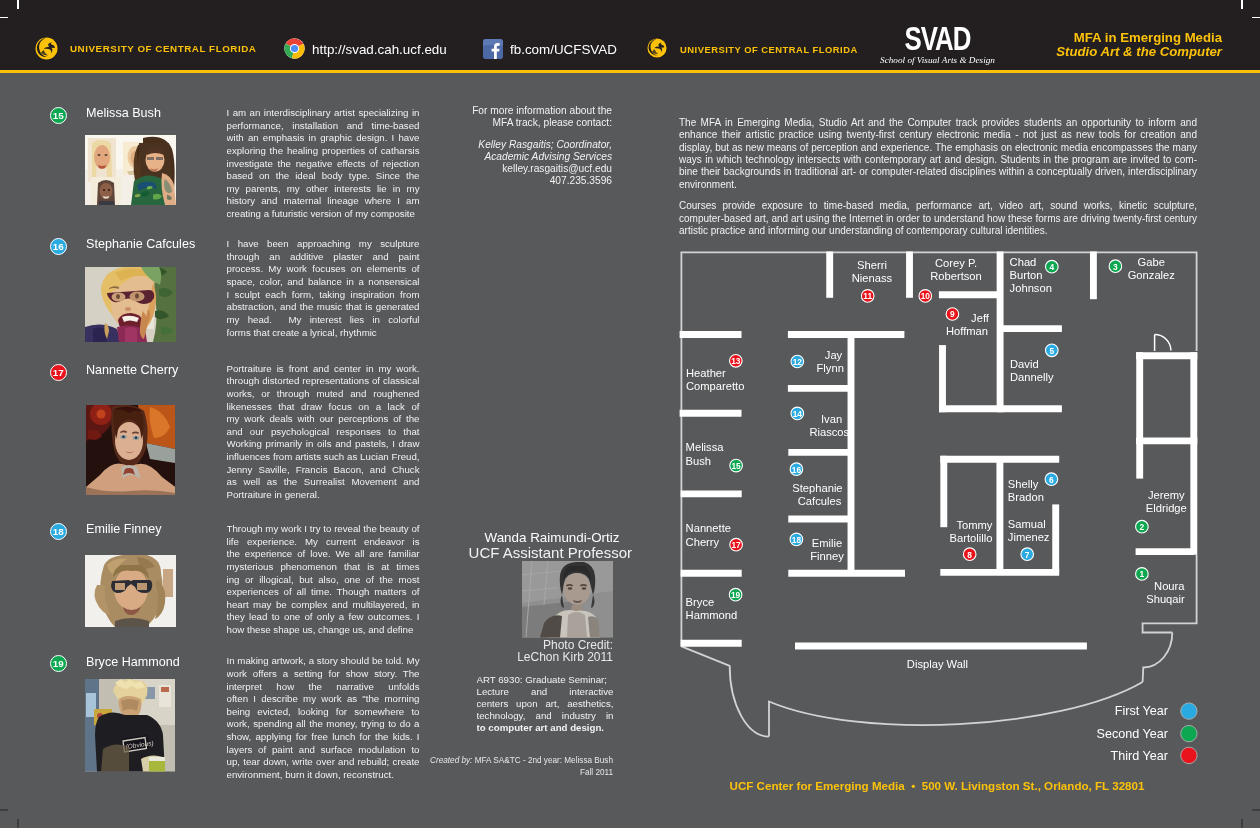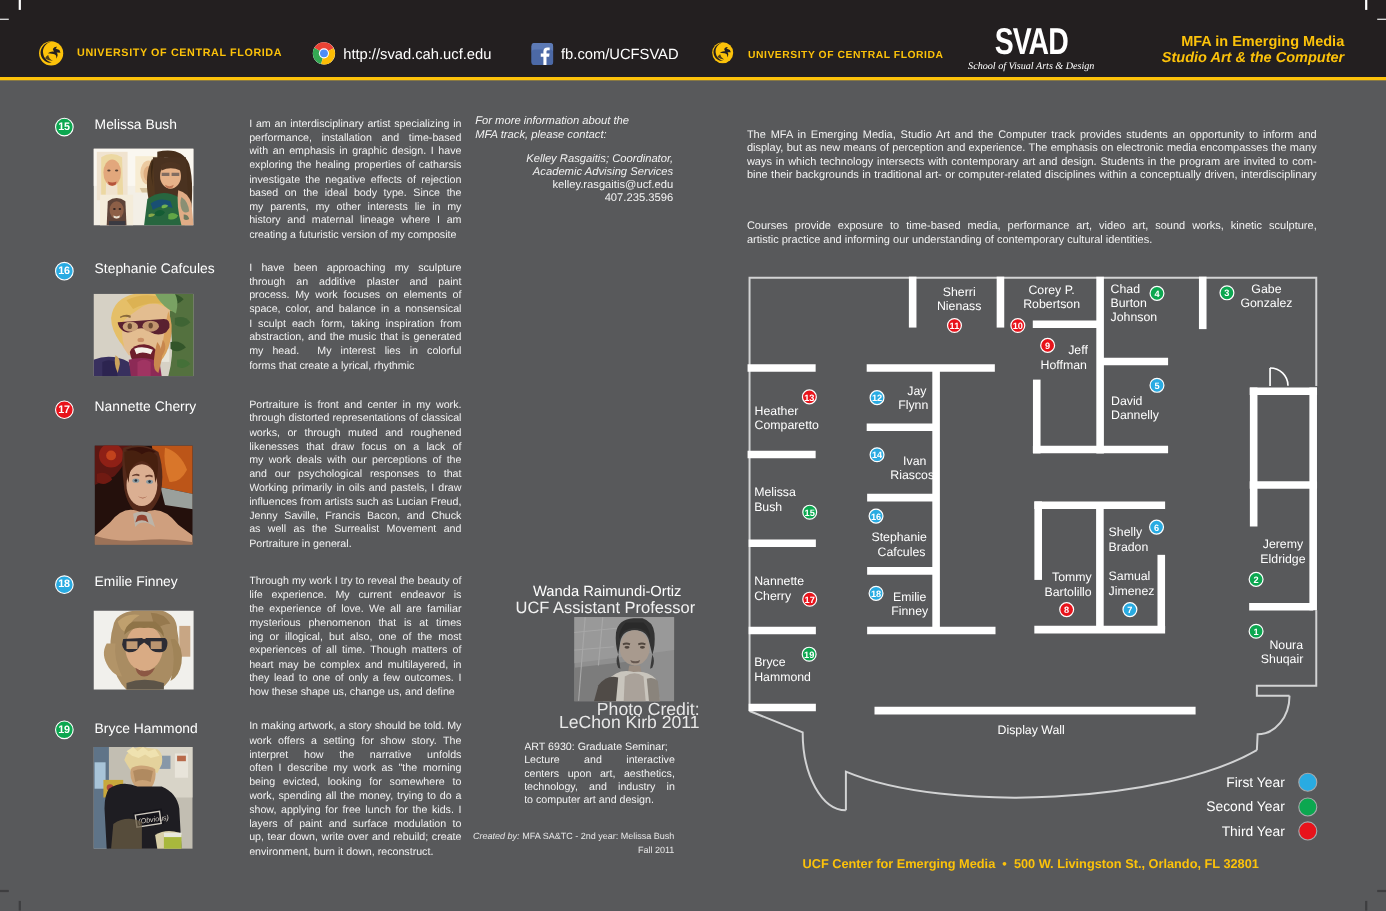--- a/index.html
+++ b/index.html
@@ -304,21 +304,21 @@
 <div>interpret how the narrative unfolds personally, but</div>
 <div>often I describe my work as "the morning after";</div>
 <div>being evicted, looking for somewhere to sleep or</div>
 <div>work, spending all the money, trying to do a</div>
 <div>show, applying for free lunch for the kids. I use</div>
 <div>layers of paint and surface modulation to build</div>
 <div>up, tear down, write over and rebuild; create the</div>
 <div class="last">environment, burn it down, reconstruct.</div>
 </div>
 
-<div class="abs" style="left:432px;top:104.6px;width:180px;color:#f2f2f2;font-size:10.2px;line-height:11.95px;font-style:italic;">For more information about the<br>MFA track, please contact:</div>
+<div class="abs" style="left:432px;top:104.6px;width:180px;text-align:right;color:#f2f2f2;font-size:10.2px;line-height:11.95px;">For more information about the<br>MFA track, please contact:</div>
 
 <div class="abs" style="left:432px;top:138.9px;width:180px;text-align:right;color:#f2f2f2;font-size:10.2px;line-height:11.95px;"><i>Kelley Rasgaitis; Coordinator,<br>Academic Advising Services</i><br>kelley.rasgaitis@ucf.edu<br>407.235.3596</div>
 
 <div class="abs" style="left:452px;top:529.5px;width:200px;text-align:center;color:#fff;font-size:13.4px;">Wanda Raimundi-Ortiz</div>
 
 <div class="abs" style="left:432px;top:543.5px;width:200px;text-align:right;color:#f2f2f2;font-size:15px;">UCF Assistant Professor</div>
 
 <svg class="abs" style="left:522px;top:561.4px;" width="91" height="76.6" viewBox="0 0 91 76.6">
 <rect width="91" height="76.6" fill="#8f8f8f"></rect>
 <path d="M0,0 L91,0 L91,30 L0,42 Z" fill="#999"></path>
@@ -336,41 +336,44 @@
 <ellipse cx="48" cy="27.5" rx="2.3" ry="1.3" fill="#4e443c"></ellipse>
 <ellipse cx="62" cy="27.5" rx="2.3" ry="1.3" fill="#4e443c"></ellipse>
 <path d="M51,39 q4.5,2.2 9,0 l-1,2.2 q-3.5,1.6 -7,0 Z" fill="#665850"></path>
 <path d="M50,44 L60,44 L61,50 L49,50 Z" fill="#9a8c80"></path>
 <path d="M30,58 Q40,46 54,50 Q66,48 74,56 L78,76.6 L26,76.6 Z" fill="#c9c5bd"></path>
 <path d="M46,54 Q55,48 63,54 L65,76.6 L45,76.6 Z" fill="#aaa29a"></path>
 <path d="M22,62 Q30,52 40,55 L38,76.6 L18,76.6 Z" fill="#504b47"></path>
 <path d="M66,56 Q72,54 76,58 L78,76.6 L68,76.6 Z" fill="#8a847c"></path>
 </svg>
 
-<div class="abs" style="left:455px;top:640.4px;width:181px;text-align:right;color:#e8e8e8;font-size:16px;line-height:11.9px;">Photo Credit:<br>LeChon Kirb 2011</div>
+<div class="abs" style="left:432px;top:640.4px;width:181px;text-align:right;color:#e8e8e8;font-size:12px;line-height:11.9px;">Photo Credit:<br>LeChon Kirb 2011</div>
 
 <div class="abs bio" style="left:452.5px;top:674.1px;width:161px;">
 <div class="last" style="height:12.05px;line-height:12.05px;">ART 6930: Graduate Seminar;</div>
 <div style="height:12.05px;line-height:12.05px;">Lecture and interactive discussion</div>
 <div style="height:12.05px;line-height:12.05px;">centers upon art, aesthetics, culture,</div>
 <div style="height:12.05px;line-height:12.05px;">technology, and industry in relation</div>
-<div class="last" style="height:12.05px;line-height:12.05px;">to computer art and design.</div>
+<div class="last" style="height:12.05px;line-height:12.05px;font-weight:bold;">to computer art and design.</div>
 </div>
 
 <div class="abs" style="left:430px;top:754.8px;width:183px;text-align:right;color:#e8e8e8;font-size:8.2px;line-height:11.8px;white-space:nowrap;"><i>Created by:</i> MFA SA&amp;TC - 2nd year: Melissa Bush<br>Fall 2011</div>
 
 <div class="abs p" style="left:679px;top:104.9px;width:518px;">
 <div>The MFA in Emerging Media, Studio Art and the Computer track provides students an opportunity to inform and</div>
+<div>enhance their artistic practice using twenty-first century electronic media - not just as new tools for creation and</div>
 <div>display, but as new means of perception and experience. The emphasis on electronic media encompasses the many</div>
 <div>ways in which technology intersects with contemporary art and design. Students in the program are invited to com-</div>
 <div>bine their backgrounds in traditional art- or computer-related disciplines within a conceptually driven, interdisciplinary</div>
+<div class="last">environment.</div>
 </div>
 
 <div class="abs p" style="left:679px;top:188.4px;width:518px;">
 <div>Courses provide exposure to time-based media, performance art, video art, sound works, kinetic sculpture,</div>
+<div>computer-based art, and art using the Internet in order to understand how these forms are driving twenty-first century</div>
 <div class="last">artistic practice and informing our understanding of contemporary cultural identities.</div>
 </div>
 
 <svg class="abs" style="left:0;top:0;" width="1260" height="828" viewBox="0 0 1260 828" font-family="Liberation Sans, sans-serif">
 <g fill="none" stroke="#d2d3d4" stroke-width="1.8">
 
 <path d="M 681.4,646.4 L 681.4,252.4 L 1196.6,252.4 L 1196.6,351"></path>
 
 <path d="M 1196.6,554.8 L 1196.6,623.4 L 1142.6,623.4 L 1142.6,632.5 L 1172.3,632.5"></path>
 

